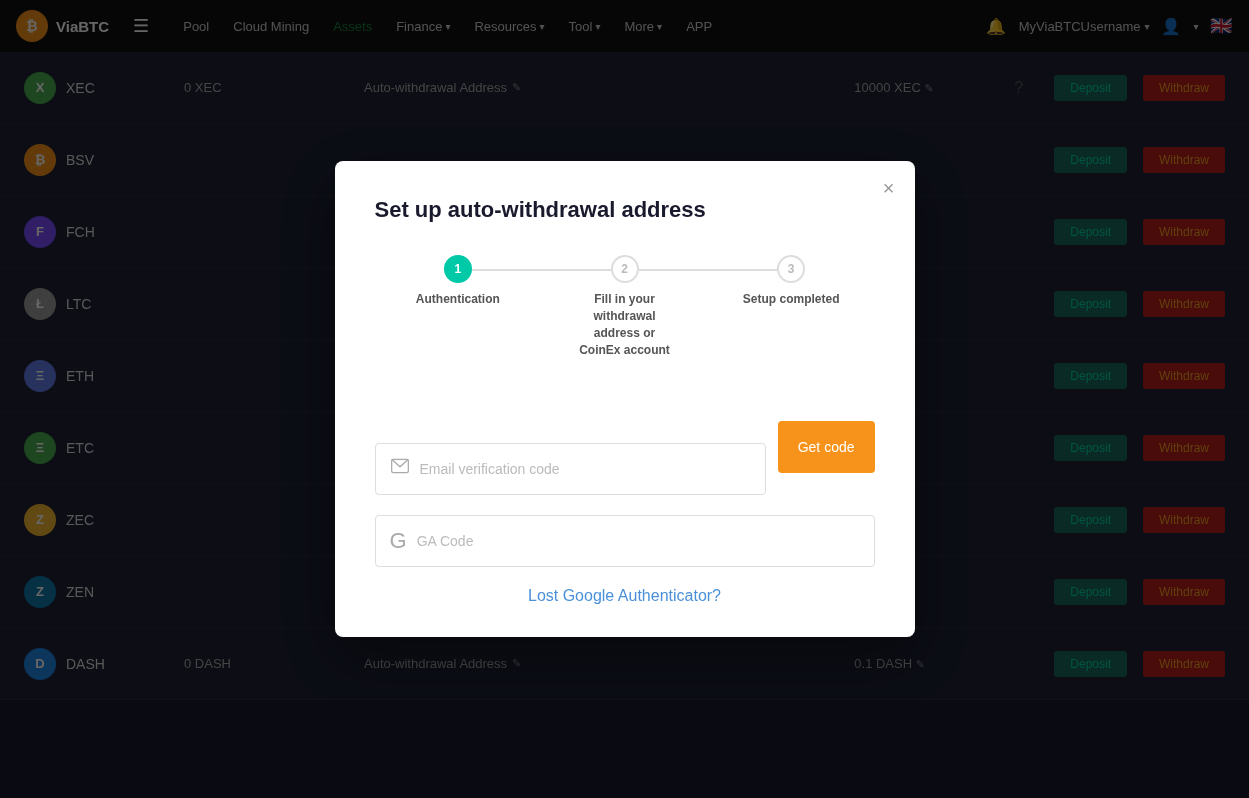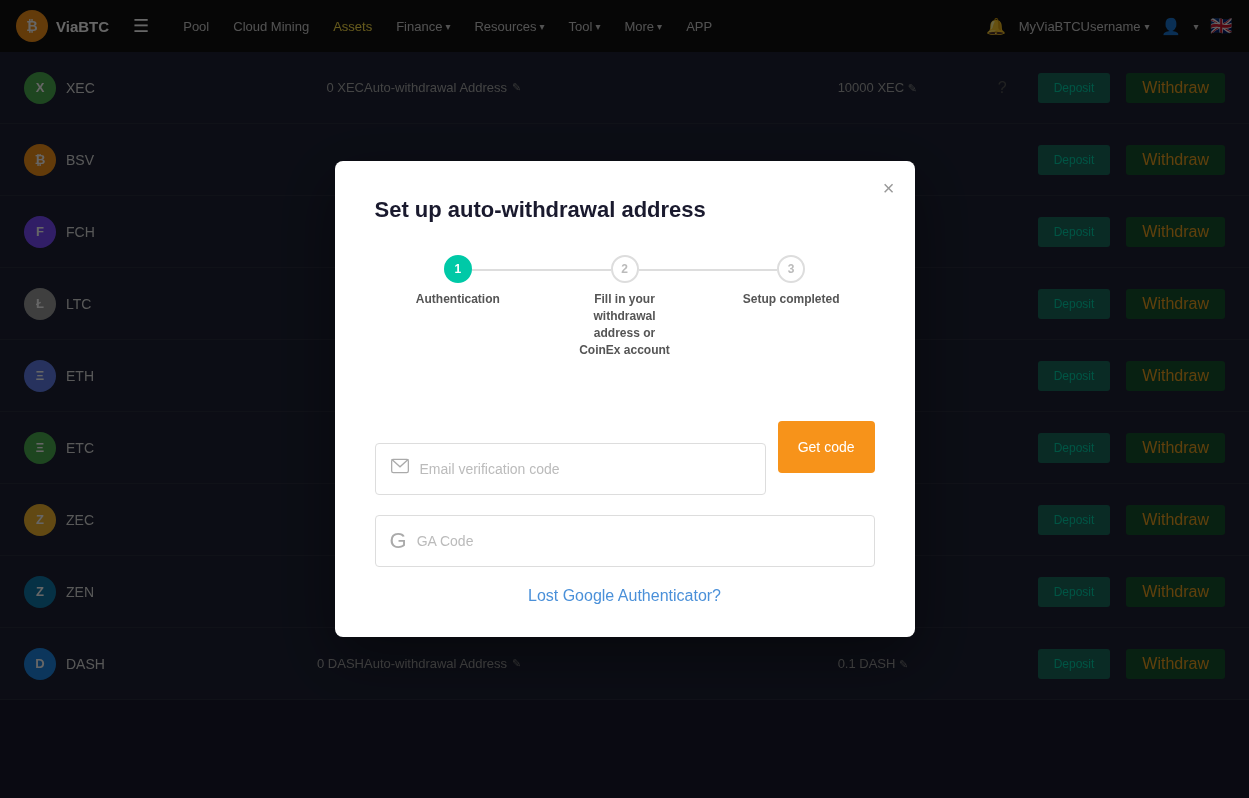--- a/index.html
+++ b/index.html
@@ -41,21 +41,21 @@
     .hamburger {
       color: white; font-size: 18px; cursor: pointer; padding: 4px;
     }
     .nav-links {
       display: flex; align-items: center; gap: 4px; flex: 1;
     }
     .nav-link {
       color: #ccc; font-size: 13px; padding: 6px 10px; cursor: pointer;
       white-space: nowrap; display: flex; align-items: center; gap: 3px;
     }
-    .nav-link.active { color: #fde047; }
+    .nav-link.active { color: #15803d; }
     .nav-link-arrow { font-size: 10px; }
     .nav-right {
       display: flex; align-items: center; gap: 12px; margin-left: auto;
     }
     .nav-username { color: #ccc; font-size: 13px; cursor: pointer; display: flex; align-items: center; gap: 4px; }
     .nav-icon { color: #ccc; font-size: 16px; cursor: pointer; }
     .flag { font-size: 18px; }
 
     
     .bg-table {
@@ -72,32 +72,32 @@
     }
     .coin-cell {
       display: flex; align-items: center; gap: 10px; width: 160px;
       color: #ddd; font-size: 14px;
     }
     .coin-icon {
       width: 32px; height: 32px; border-radius: 50%;
       display: flex; align-items: center; justify-content: center;
       font-size: 13px; font-weight: bold; color: white;
     }
-    .amount-cell { width: 180px; color: #aaa; font-size: 13px; text-align: right; }
+    .amount-cell { width: 180px; color: #aaa; font-size: 13px; }
     .address-cell { flex: 1; color: #aaa; font-size: 13px; display: flex; align-items: center; gap: 5px; }
     .threshold-cell { width: 160px; color: #aaa; font-size: 13px; }
     .info-cell { width: 40px; color: #555; }
     .action-cell { display: flex; gap: 16px; }
     .btn-deposit {
       background: #1a6b5e; color: #00d4aa; border: none; padding: 6px 16px;
       border-radius: 3px; font-size: 12px; cursor: pointer;
     }
     .btn-withdraw {
-      background: #14532d; color: #f0a020; border: none; padding: 6px 16px;
-      border-radius: 3px; font-size: 16px; cursor: pointer;
+      background: #b91c1c; color: #f0a020; border: none; padding: 6px 16px;
+      border-radius: 3px; font-size: 12px; cursor: pointer;
     }
     .link-icon { color: #888; font-size: 11px; }
 
     
     .modal-overlay {
       position: fixed;
       top: 0; left: 0; right: 0; bottom: 0;
       background: rgba(0,0,0,0.6);
       display: flex; align-items: center; justify-content: center;
       z-index: 100;

